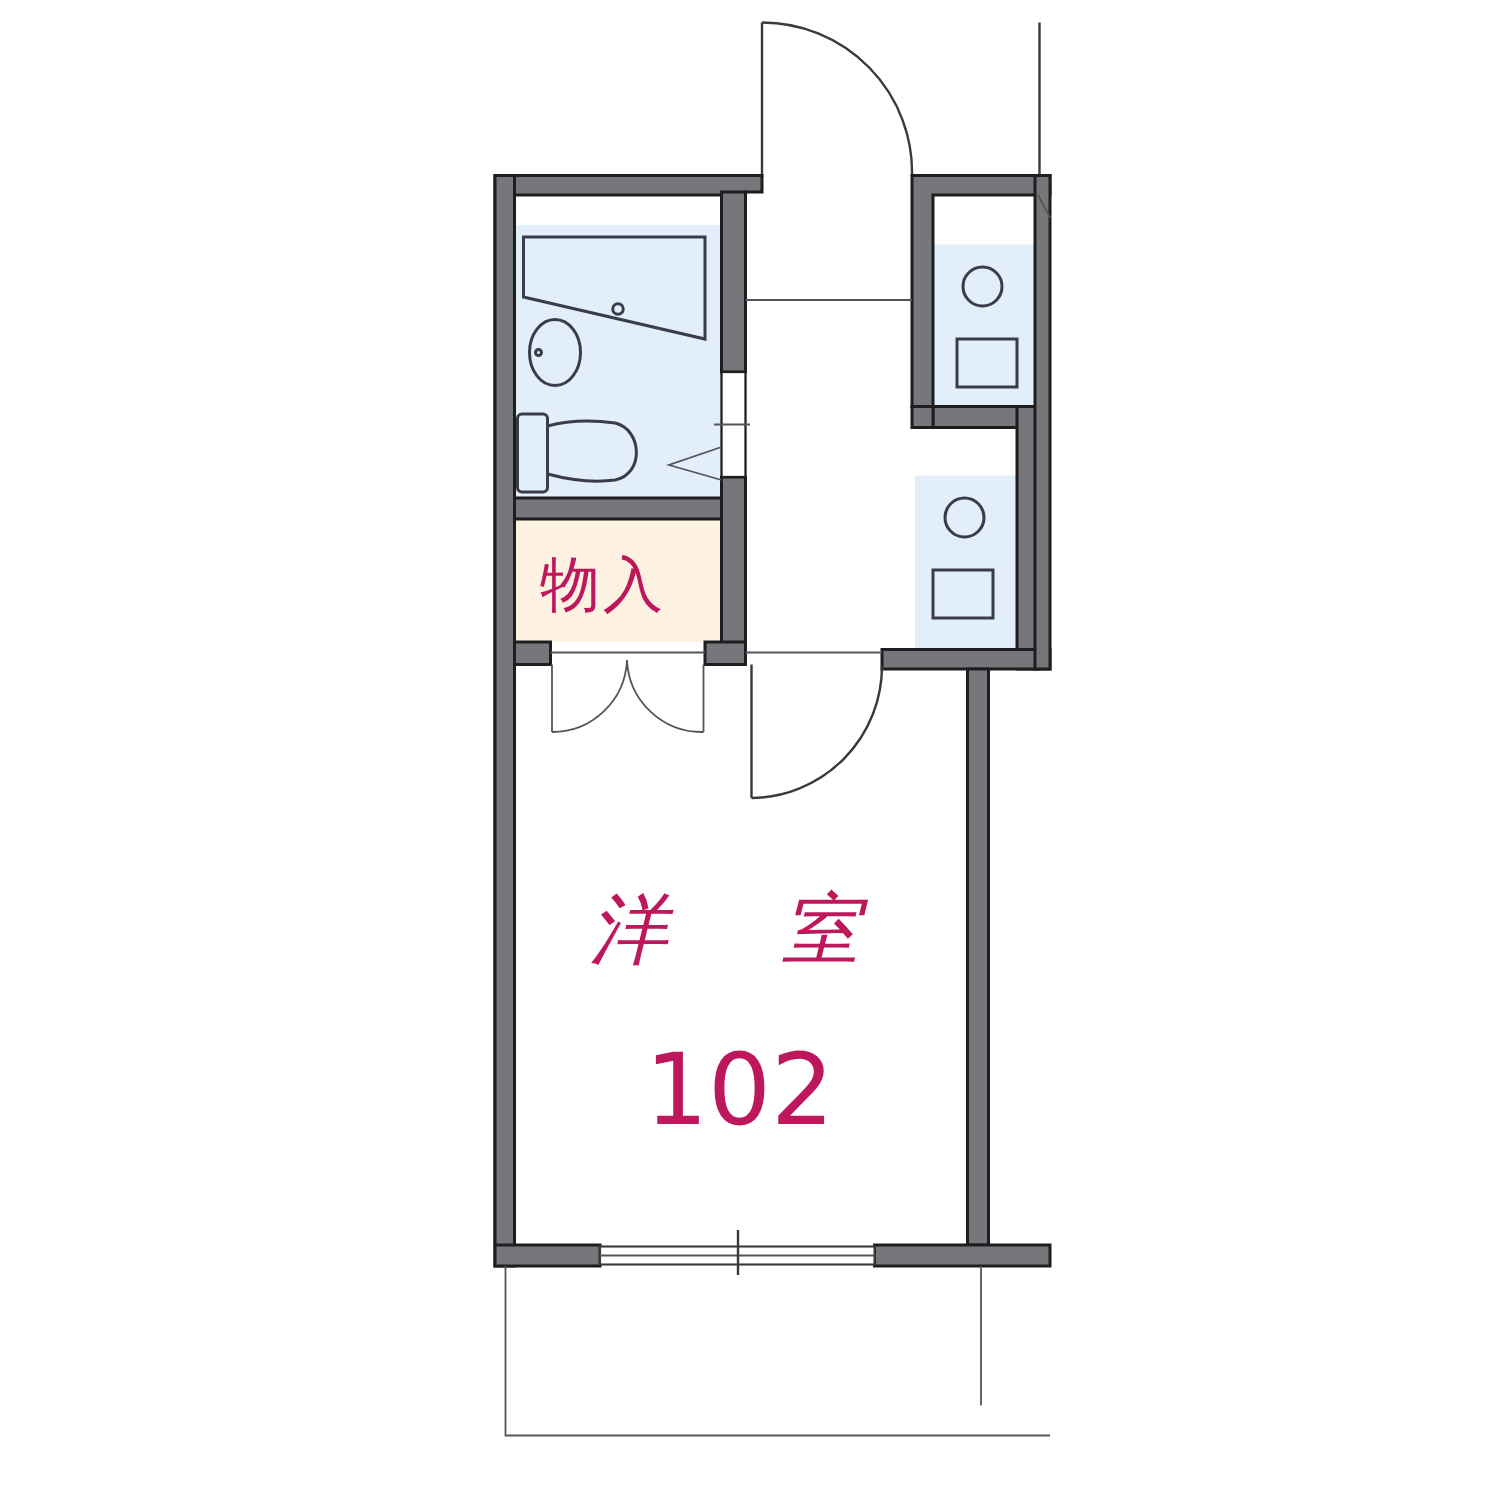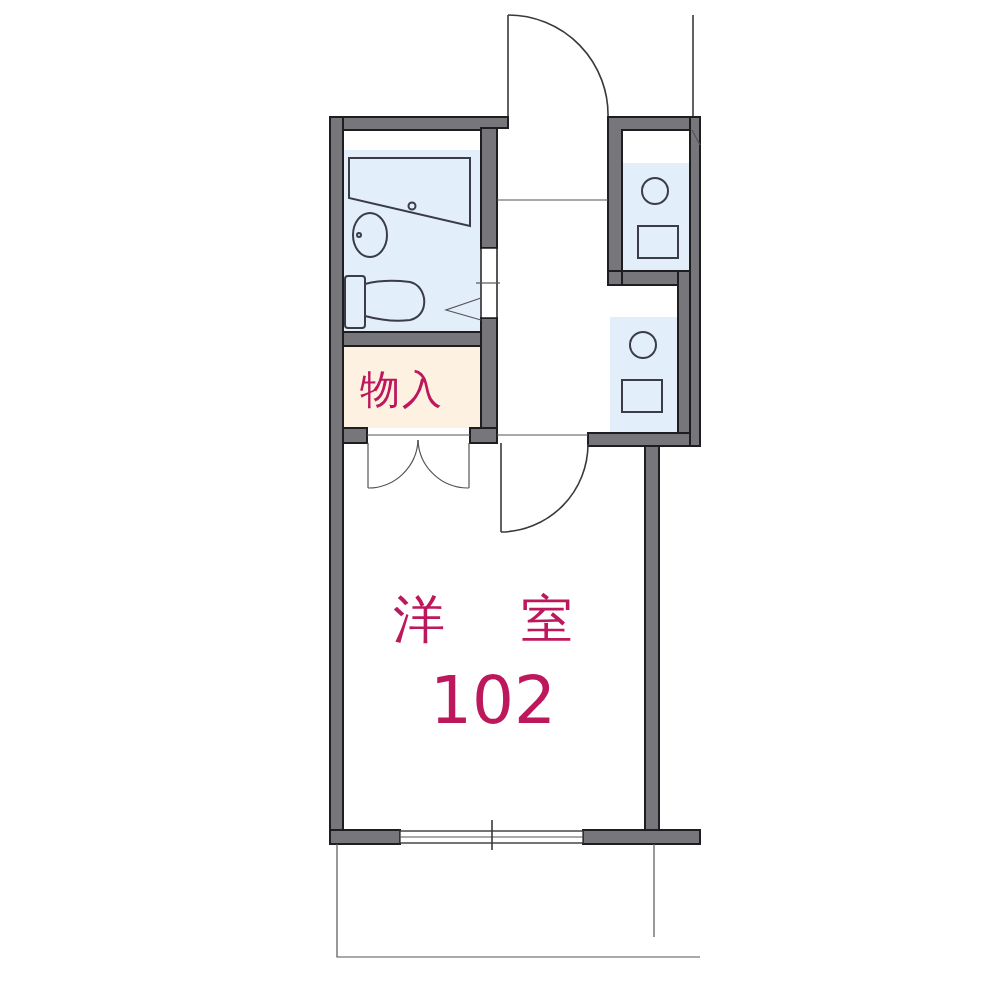--- a/index.html
+++ b/index.html
@@ -4,23 +4,23 @@
 <style>
   html, body { margin: 0; padding: 0; background: #ffffff; }
   body { width: 1000px; height: 1000px; position: relative; overflow: hidden; font-family: "DejaVu Sans", sans-serif; }
   svg { position: absolute; left: 0; top: 0; }
   .wall { fill: #77767b; stroke: #1e1e20; stroke-width: 2; }
   .line { fill: none; stroke: #3a3a3d; stroke-width: 1.6; }
   .thin { fill: none; stroke: #555558; stroke-width: 1.2; }
   .fixture { fill: none; stroke: #3a3d48; stroke-width: 2; }
   .label { position: absolute; color: #be185d; white-space: nowrap; }
   .closet-label { left: 360px; top: 362px; font-size: 40px; letter-spacing: 2px; }
-  .room-label { left: 393px; top: 585px; font-size: 52px; word-spacing: 0; }
+  .room-label { left: 393px; top: 585px; font-size: 52px; word-spacing: 0; font-style: italic; }
   .room-label .c1 { display: inline-block; width: 128px; }
-  .room-num { left: 430px; top: 662px; font-size: 66px; }
+  .room-num { left: 430px; top: 688px; font-size: 66px; }
 </style>
 </head>
 <body>
 
 <svg width="1000" height="1000" viewBox="0 0 1000 1000">
 
   <rect x="343" y="150" width="138" height="182" fill="#e3eefb"></rect>
   <rect x="343" y="346" width="138" height="82" fill="#fdf2e1"></rect>
   <rect x="622" y="163" width="68" height="108" fill="#e3eefb"></rect>
   <rect x="610" y="317" width="68" height="116" fill="#e3eefb"></rect>

